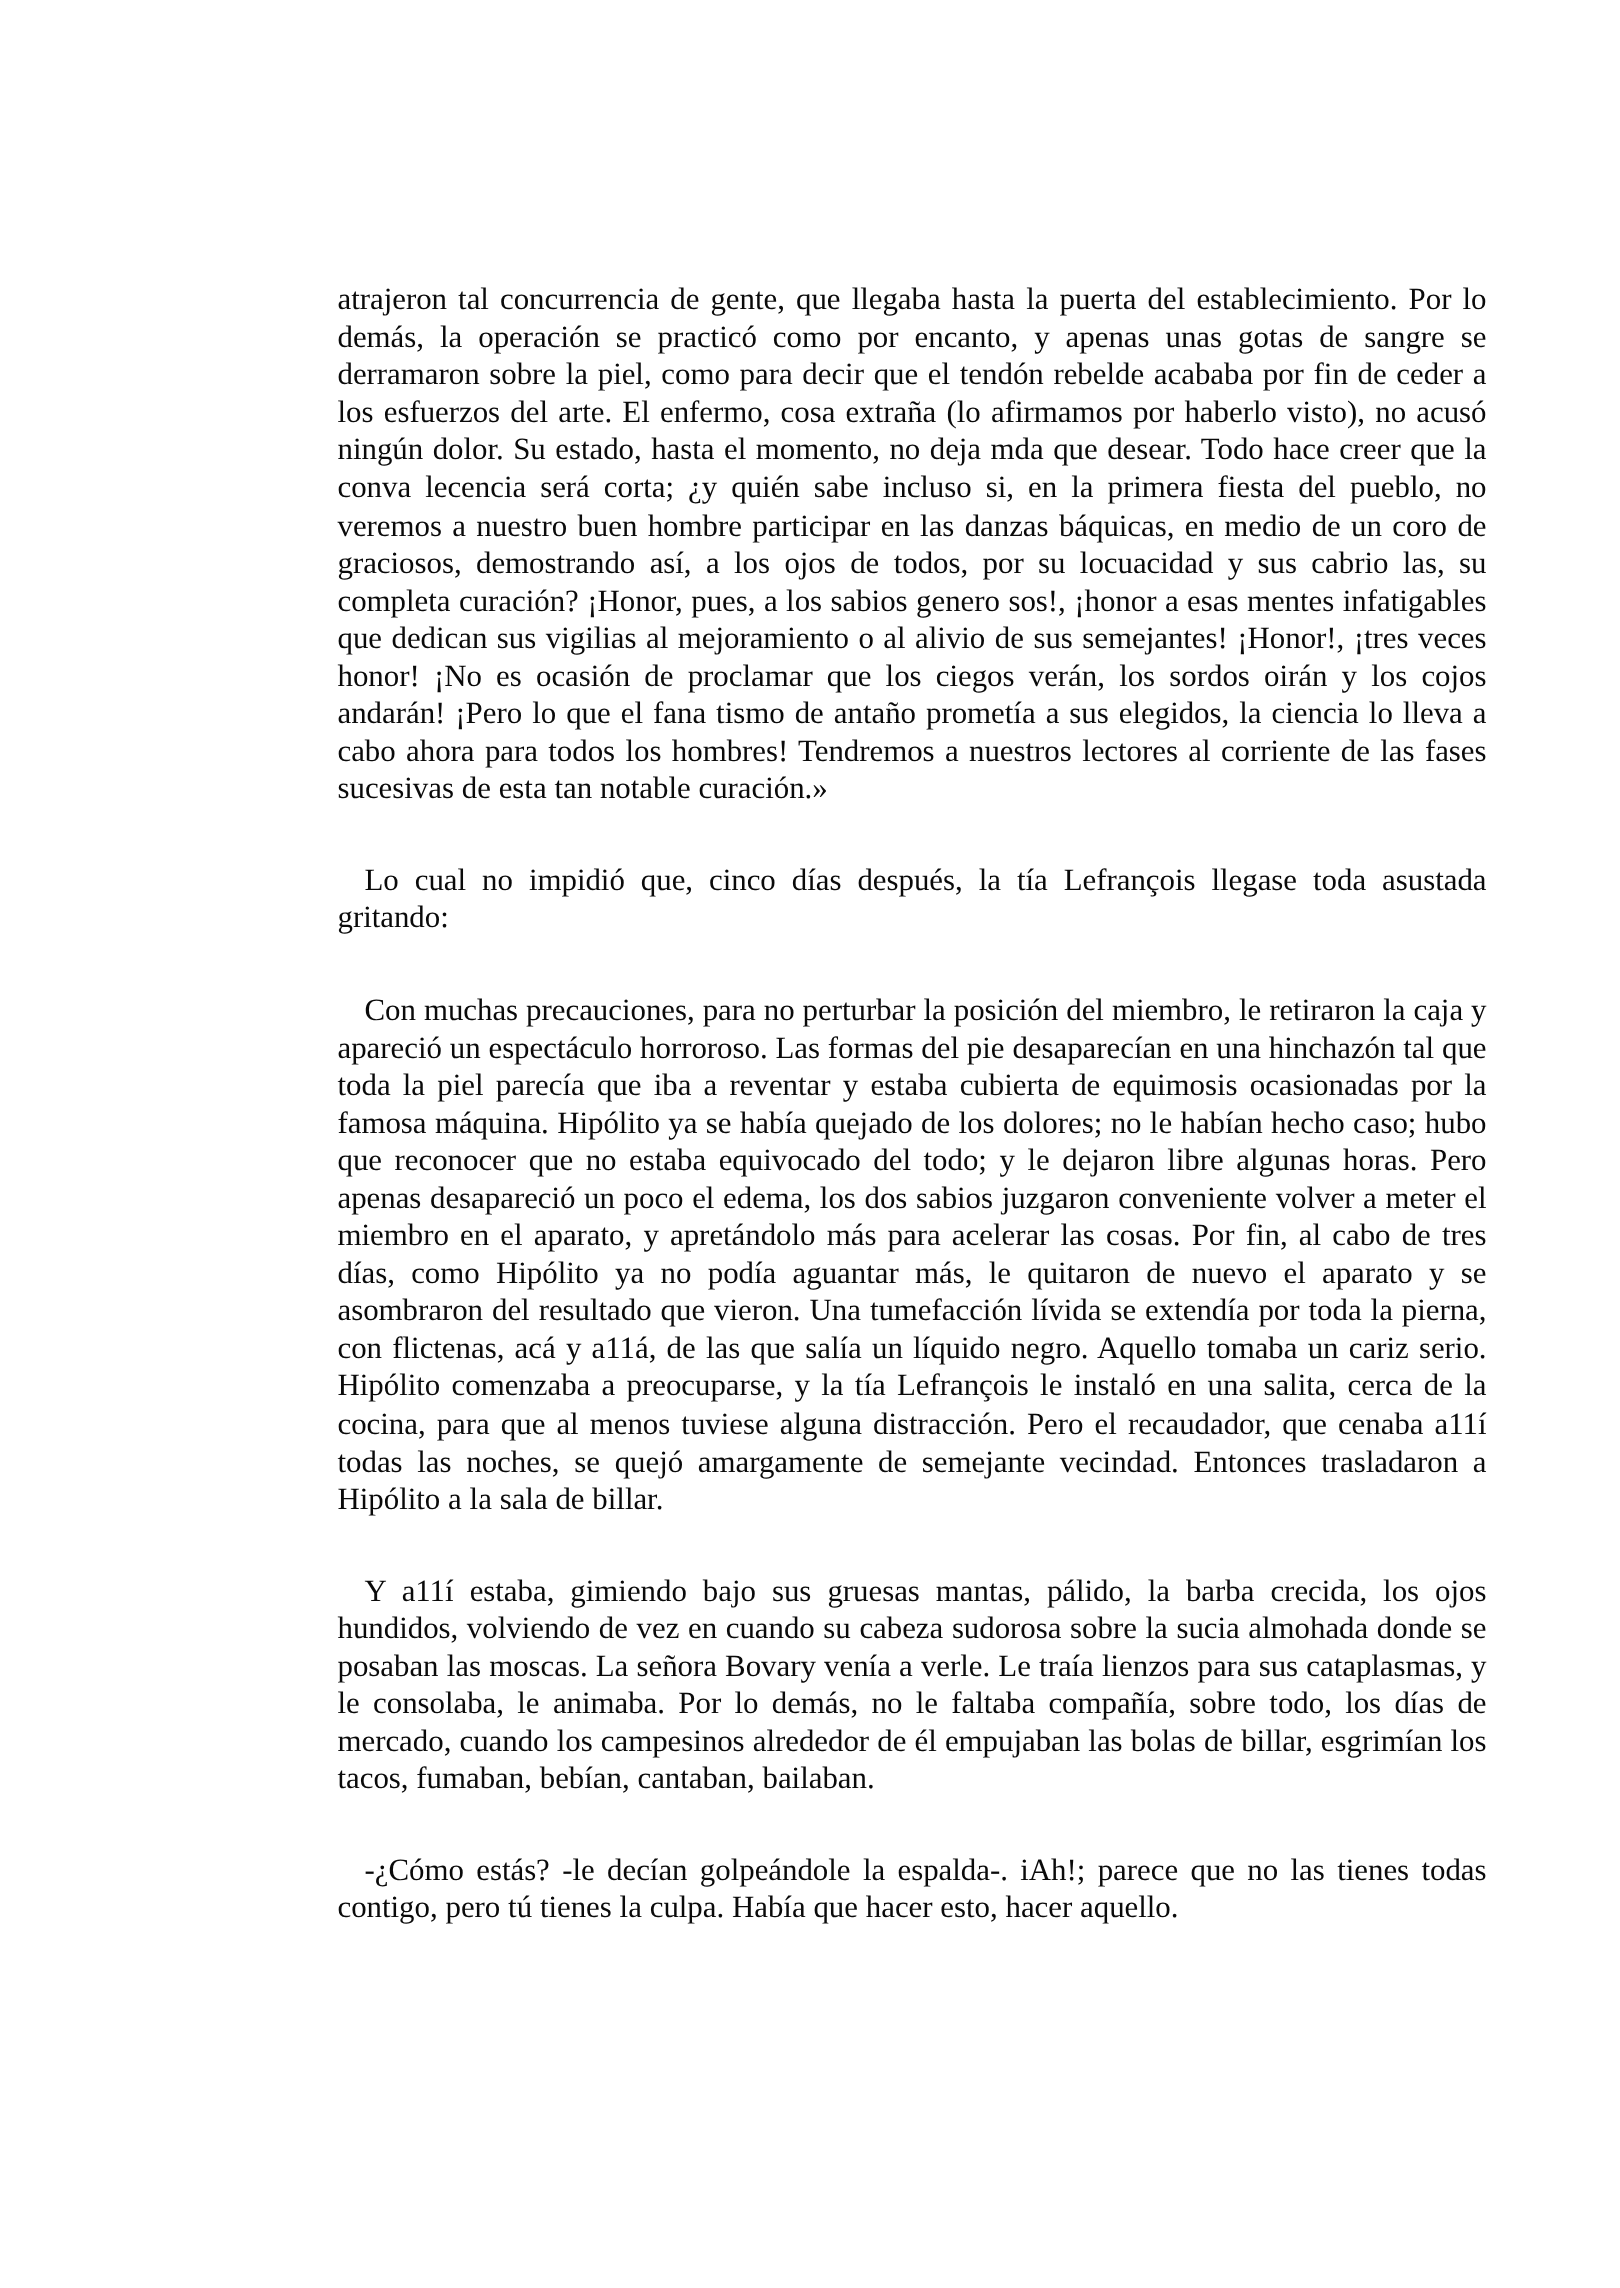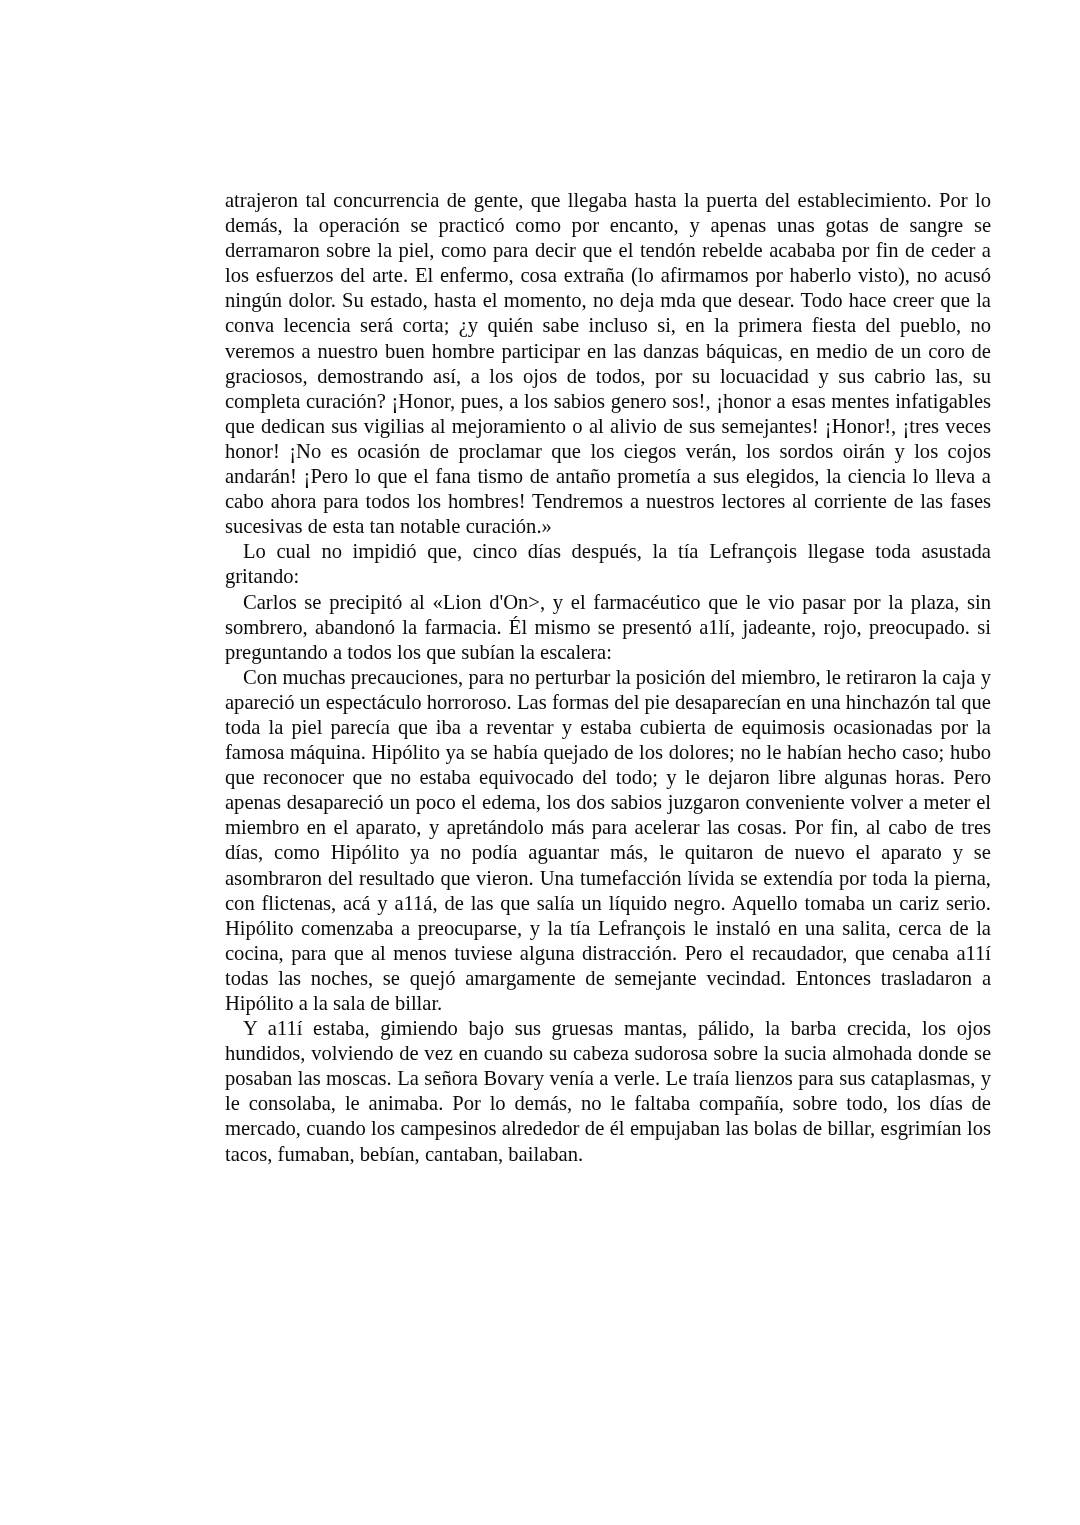--- a/index.html
+++ b/index.html
@@ -33,40 +33,41 @@
     font-size: 20.6px;
     line-height: 25.1px;
     text-align: justify;
     text-justify: inter-word;
     letter-spacing: -0.02px;
     word-spacing: 0.1px;
     -webkit-font-smoothing: antialiased;
   }
   p.para.indent {
     text-indent: 18px;
+    margin-top: 36px;
   }
   p.para.flush {
     text-indent: 0;
   }
   
 </style>
 </head>
 <body>
 
 <div class="page">
   <div class="text-block">
 
     <p class="para flush">atrajeron tal concurrencia de gente, que llegaba hasta la puerta del establecimiento. Por lo demás, la operación se practicó como por encanto, y apenas unas gotas de sangre se derramaron sobre la piel, como para decir que el tendón rebelde acababa por fin de ceder a los esfuerzos del arte. El enfermo, cosa extraña (lo afirmamos por haberlo visto), no acusó ningún dolor. Su estado, hasta el momento, no deja mda que desear. Todo hace creer que la conva lecencia será corta; ¿y quién sabe incluso si, en la primera fiesta del pueblo, no veremos a nuestro buen hombre participar en las danzas báquicas, en medio de un coro de graciosos, demostrando así, a los ojos de todos, por su locuacidad y sus cabrio las, su completa curación? ¡Honor, pues, a los sabios genero sos!, ¡honor a esas mentes infatigables que dedican sus vigilias al mejoramiento o al alivio de sus semejantes! ¡Honor!, ¡tres veces honor! ¡No es ocasión de proclamar que los ciegos verán, los sordos oirán y los cojos andarán! ¡Pero lo que el fana tismo de antaño prometía a sus elegidos, la ciencia lo lleva a cabo ahora para todos los hombres! Tendremos a nuestros lectores al corriente de las fases sucesivas de esta tan notable curación.»</p>
 
     <p class="para indent">Lo cual no impidió que, cinco días después, la tía Lefrançois llegase toda asustada gritando:</p>
 
 
-    <p class="para indent">Carlos se precipitó al «Lion d'On&gt;, y el farmacéutico que le vio pasar por la plaza, sin sombrero, abandonó la farmacia. Él mismo se presentó a1lí, jadeante, rojo, preocupado. si preguntando a todos los que subían la escalera:</p>
 
 
 
     <p class="para indent">Con muchas precauciones, para no perturbar la posición del miembro, le retiraron la caja y apareció un espectáculo horroroso. Las formas del pie desaparecían en una hinchazón tal que toda la piel parecía que iba a reventar y estaba cubierta de equimosis ocasionadas por la famosa máquina. Hipólito ya se había quejado de los dolores; no le habían hecho caso; hubo que reconocer que no estaba equivocado del todo; y le dejaron libre algunas horas. Pero apenas desapareció un poco el edema, los dos sabios juzgaron conveniente volver a meter el miembro en el aparato, y apretándolo más para acelerar las cosas. Por fin, al cabo de tres días, como Hipólito ya no podía aguantar más, le quitaron de nuevo el aparato y se asombraron del resultado que vieron. Una tumefacción lívida se extendía por toda la pierna, con flictenas, acá y a11á, de las que salía un líquido negro. Aquello tomaba un cariz serio. Hipólito comenzaba a preocuparse, y la tía Lefrançois le instaló en una salita, cerca de la cocina, para que al menos tuviese alguna distracción. Pero el recaudador, que cenaba a11í todas las noches, se quejó amargamente de semejante vecindad. Entonces trasladaron a Hipólito a la sala de billar.</p>
 
     <p class="para indent">Y a11í estaba, gimiendo bajo sus gruesas mantas, pálido, la barba crecida, los ojos hundidos, volviendo de vez en cuando su cabeza sudorosa sobre la sucia almohada donde se posaban las moscas. La señora Bovary venía a verle. Le traía lienzos para sus cataplasmas, y le consolaba, le animaba. Por lo demás, no le faltaba compañía, sobre todo, los días de mercado, cuando los campesinos alrededor de él empujaban las bolas de billar, esgrimían los tacos, fumaban, bebían, cantaban, bailaban.</p>
 
+    <p class="para indent">-¿Cómo estás? -le decían golpeándole la espalda-. iAh!; parece que no las tienes todas contigo, pero tú tienes la culpa. Había que hacer esto, hacer aquello.</p>
 
   </div>
 </div>
 
 </body></html>

